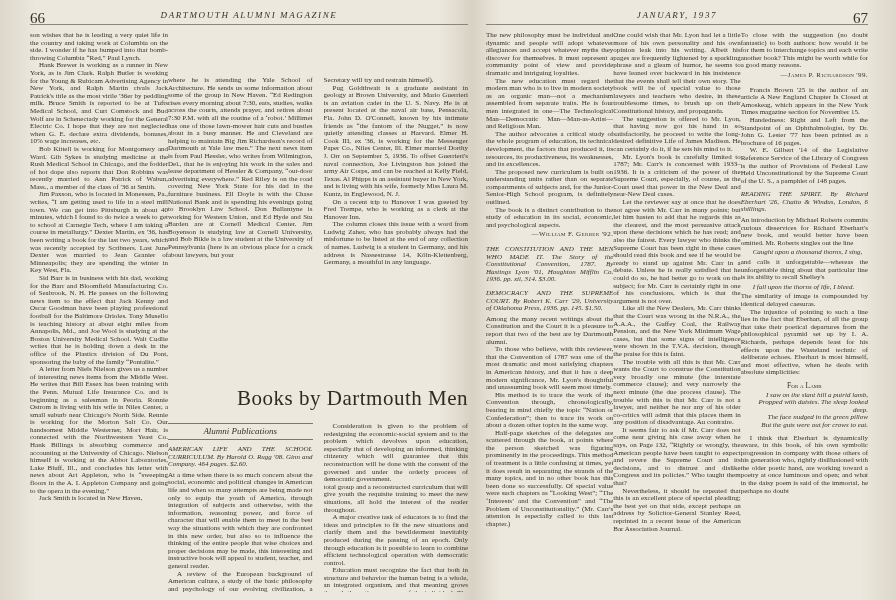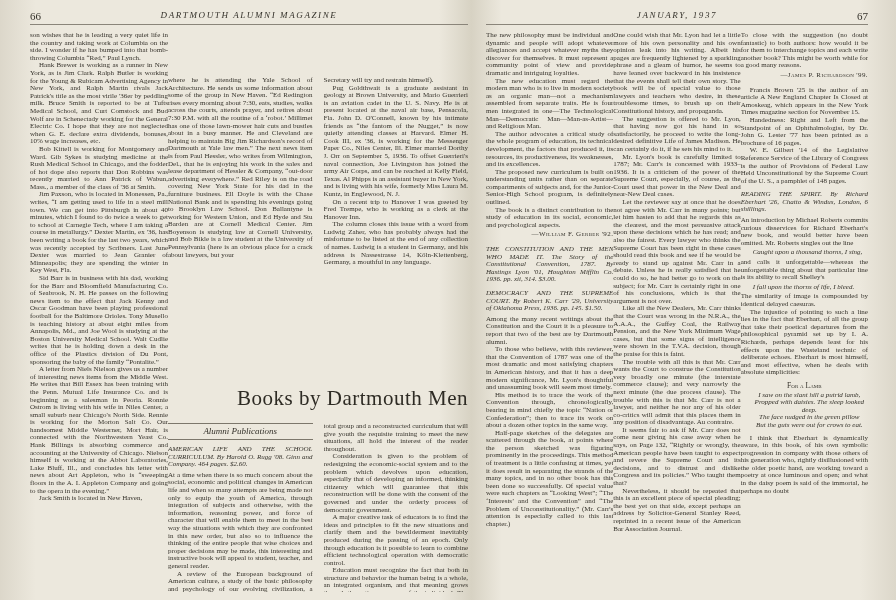--- a/index.html
+++ b/index.html
@@ -20,21 +20,21 @@
   .page-right { left:486px; width:382px; }
 
   .page-header {
     position:relative; height:15px; flex:0 0 auto;
     border-bottom:1px solid #8a857a; margin-bottom:7px;
   }
   .running-title {
     position:absolute; left:50%; transform:translateX(-50%);
     font-style:italic; font-size:9px; letter-spacing:1.6px; white-space:nowrap;
   }
-  .page-num { position:absolute; top:0; font-size:11px; }
+  .page-num { position:absolute; top:0; font-size:15px; }
   .page-num.outer-left  { left:0; }
   .page-num.outer-right { right:0; }
 
   .cols { flex:1 1 auto; display:flex; overflow:hidden; }
   .col {
     flex:1; overflow:hidden;
     font-size:7px; line-height:7.6px; text-align:justify;
     hyphens:auto;
   }
   .col-fixed { flex:0 0 138px; }
@@ -52,21 +52,21 @@
     padding:2px 0; margin-bottom:5px;
   }
 
   .para { margin:0; }
   .para.p { text-indent:9px; }
   .para.cont { text-indent:0; }
   .para.head { font-style:italic; text-indent:0; margin:6px 0 3px; }
   .para.sig { text-align:right; font-variant:small-caps; letter-spacing:0.4px; margin:2px 0 7px; text-indent:0; }
   .para.quote { font-style:italic; text-indent:0; padding-left:12px; text-align:left; margin:2px 0; }
   .para.poemtitle { text-align:center; font-variant:small-caps; font-size:7.5px; margin:5px 0 2px; text-indent:0; }
-  .para.poem { font-style:italic; white-space:pre-line; text-align:center; padding-left:10px; margin:0 0 5px; text-indent:0; }
+  .para.poem { font-style:italic; white-space:pre-line; text-align:right; padding-left:10px; margin:0 0 5px; text-indent:0; }
 </style>
 </head>
 <body>
 
 <div class="spread">
 
   <section class="page page-left">
     <header class="page-header">
       <span class="page-num outer-left">66</span>
       <span class="running-title">DARTMOUTH ALUMNI MAGAZINE</span>
@@ -99,22 +99,22 @@
         <div class="bottom-cols">
           <div class="col">
             <div class="subtitle-block">Alumni Publications</div>
             <div>
                 <div class="para head">AMERICAN LIFE AND THE SCHOOL CURRICULUM. By Harold O. Rugg '08. Ginn and Company. 464 pages. $2.60.</div>
                 <div class="para cont">At a time when there is so much concern about the social, economic and political changes in American life and when so many attempts are being made not only to equip the youth of America, through integration of subjects and otherwise, with the information, reasoning power, and force of character that will enable them to meet in the best way the situations with which they are confronted in this new order, but also so to influence the thinking of the entire people that wise choices and proper decisions may be made, this interesting and instructive book will appeal to student, teacher, and general reader.</div>
                 <div class="para p">A review of the European background of American culture, a study of the basic philosophy and psychology of our evolving civilization, a treatment of the transition from the first industrial stage or Machine Age to the Power Age, from a day of the scarcity of frontier life to a day of potential plenty, from initial exploitation for immediate private profit and personal aggrandizement to a consideration of designed and controlled production for the</div>
               </div>
           </div>
           <div class="col">
+              <div class="para p">Consideration is given to the problem of redesigning the economic-social system and to the problem which devolves upon education, especially that of developing an informed, thinking citizenry which will guarantee that this reconstruction will be done with the consent of the governed and under the orderly process of democratic government.</div>
               <div class="para cont">total group and a reconstructed curriculum that will give youth the requisite training to meet the new situations, all hold the interest of the reader throughout.</div>
-              <div class="para p">Consideration is given to the problem of redesigning the economic-social system and to the problem which devolves upon education, especially that of developing an informed, thinking citizenry which will guarantee that this reconstruction will be done with the consent of the governed and under the orderly process of democratic government.</div>
               <div class="para p">A major creative task of educators is to find the ideas and principles to fit the new situations and clarify them and the bewilderment inevitably produced during the passing of an epoch. Only through education is it possible to learn to combine efficient technological operation with democratic control.</div>
               <div class="para p">Education must recognize the fact that both in structure and behavior the human being is a whole, an integrated organism, and that meaning grows through the active response of the individual. The learning child is the active child and his growth is the fundamental criterion of the success of the curriculum, which should include not only an integrated program of studies but a program of the various activities, such as athletics, dramatics, etc., that contribute to training and growth.</div>
             </div>
         </div>
       </div>
     </div>
   </section>
 
   <section class="page page-right">
     <header class="page-header">

